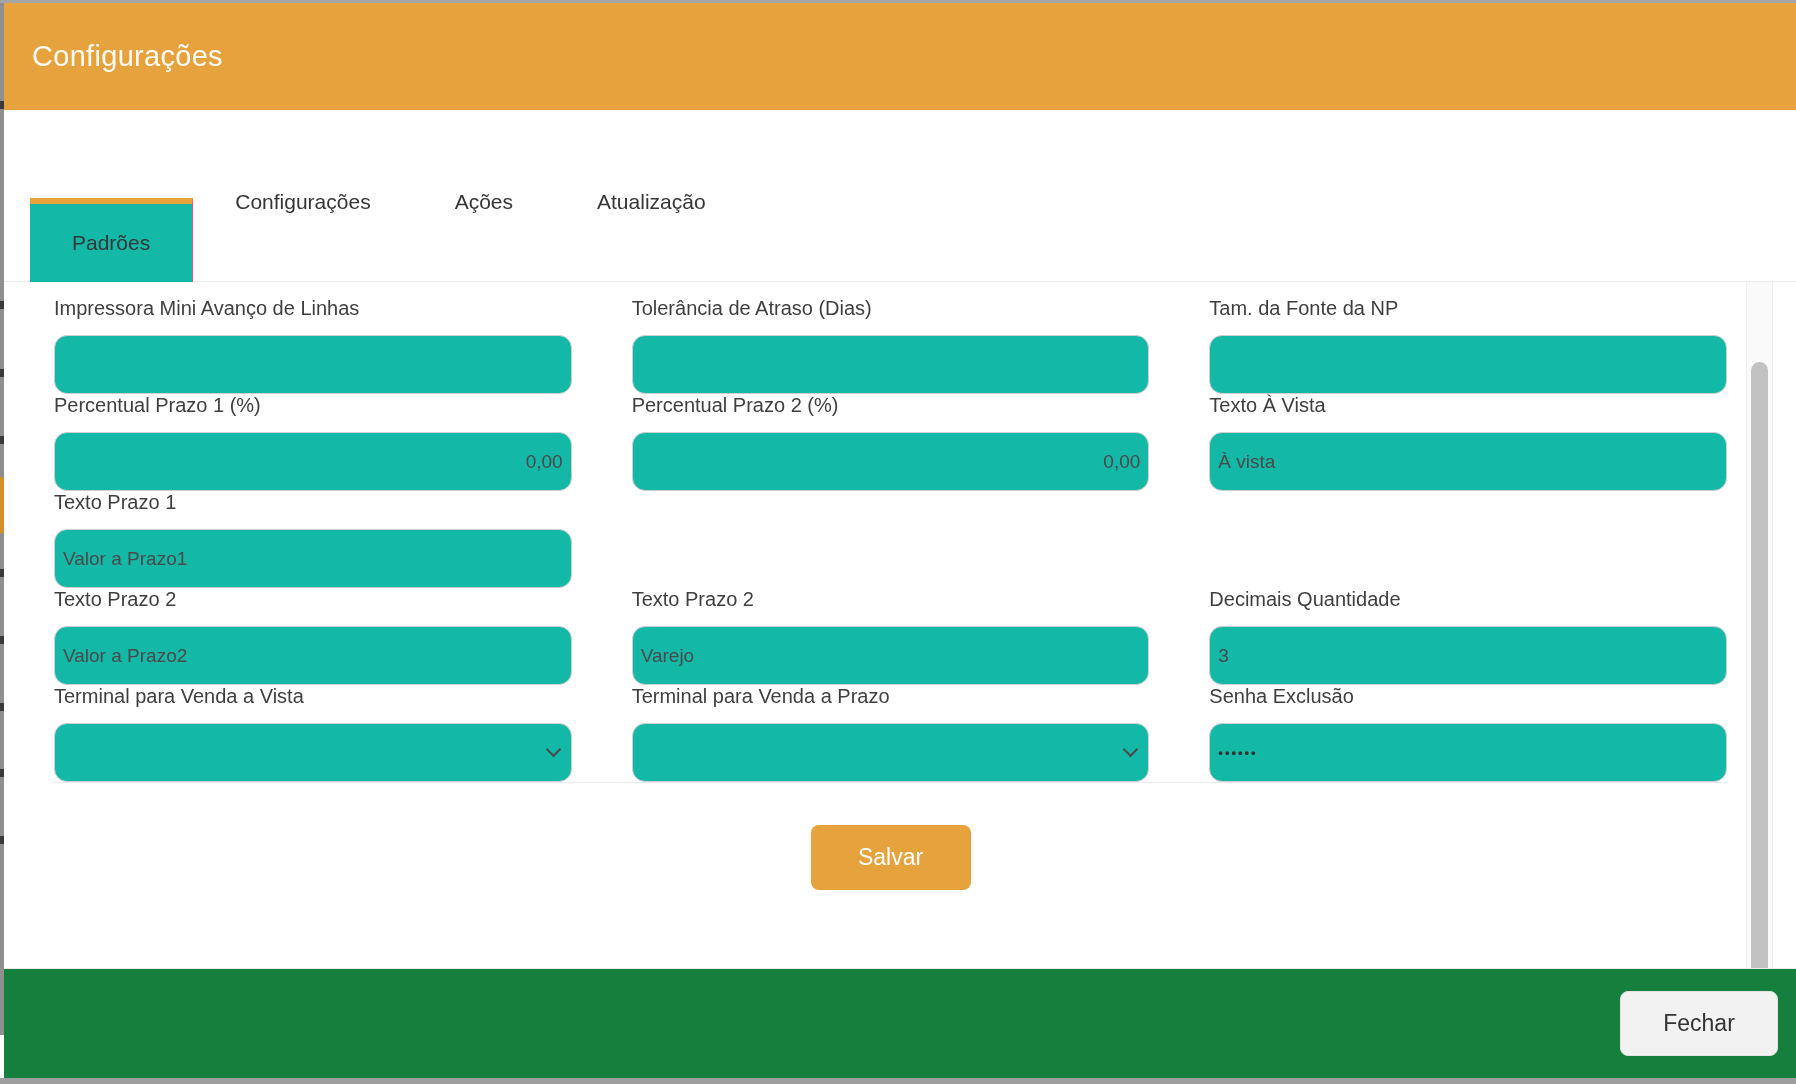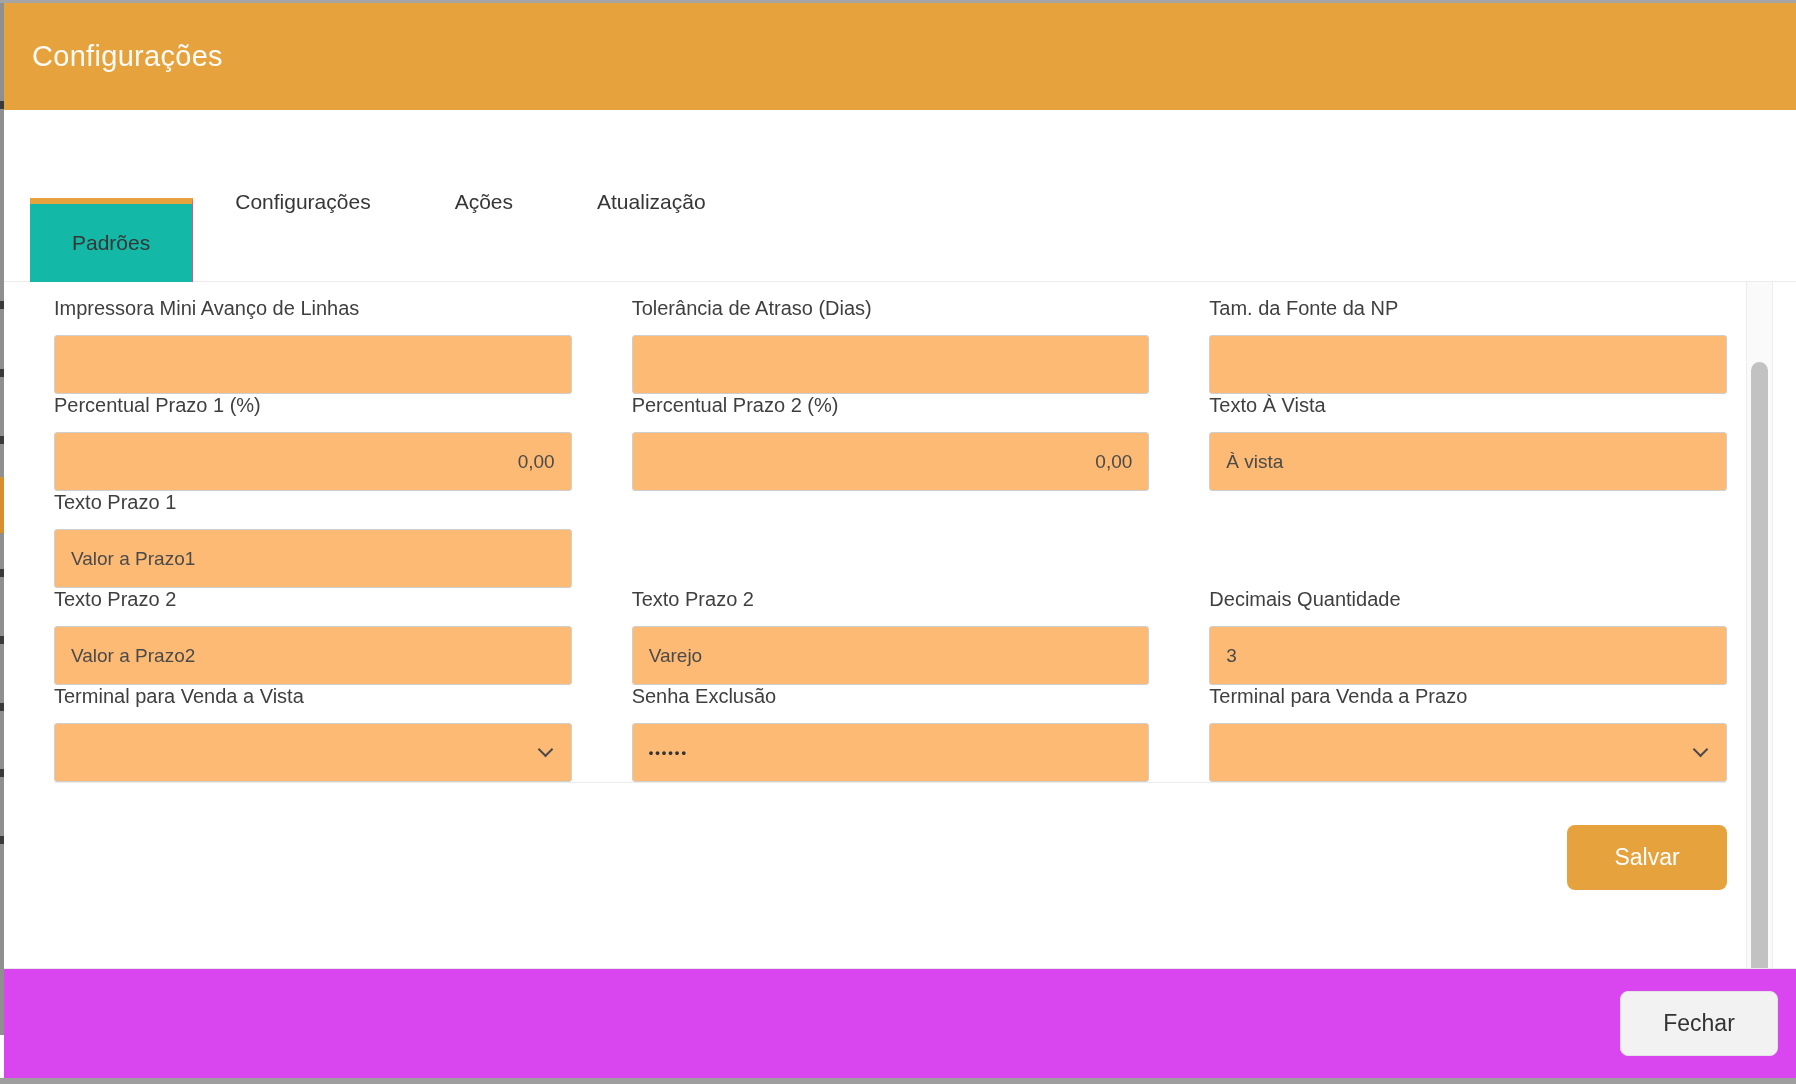--- a/index.html
+++ b/index.html
@@ -37,43 +37,43 @@
   .tab.active{background:#14b8a6;border-top:6px solid var(--accent);
     border-right:1px solid #ec4899;position:relative;z-index:1;margin-top:41px;}
 
   
   .content-wrap{flex:1 1 auto;position:relative;overflow:hidden;}
   .content{padding:15px 69px 0 50px;}
   .row{display:grid;column-gap:60px;}
   .grid-3{grid-template-columns:repeat(3,1fr);}
   .grid-4{grid-template-columns:repeat(3,1fr);}
   .field label{display:block;font-size:20px;color:var(--label);margin-bottom:15px;}
-  .input,.select{width:100%;height:59px;border:1px solid var(--input-border);border-radius:3px;
-    background:#fdba74;font-size:19px;color:#4a4a4a;padding:0 16px;
+  .input,.select{width:100%;height:59px;border:1px solid var(--input-border);border-radius:13px;
+    background:#14b8a6;font-size:19px;color:#4a4a4a;padding:0 8px;
     font-family:"Liberation Sans","DejaVu Sans",sans-serif;outline:none;}
   .input.align-right{text-align:right;}
   .input.password{font-size:13px;letter-spacing:2px;color:#333;font-weight:bold;}
   .select{display:flex;align-items:center;justify-content:space-between;cursor:pointer;}
   .chevron{width:11px;height:11px;border-right:2px solid #4a4a4a;border-bottom:2px solid #4a4a4a;
     transform:rotate(45deg);margin-top:-6px;margin-right:4px;}
   .divider{border:none;border-top:1px solid var(--line);margin:0 0 0 0;}
-  .save-row{display:flex;justify-content:flex-end;margin-top:42px;}
+  .save-row{display:flex;justify-content:center;margin-top:42px;}
   .btn-save{width:160px;height:65px;background:var(--accent);color:#fff;border:none;
     border-radius:8px;font-size:23px;cursor:pointer;
     font-family:"Liberation Sans","DejaVu Sans",sans-serif;}
 
   
   .scrollbar-track{position:absolute;top:0;bottom:0;right:23px;width:27px;background:#fafafa;
     border-left:1px solid #ededed;border-right:1px solid #ededed;}
   .scrollbar-thumb{position:absolute;top:80px;right:28px;width:17px;height:623px;
     background:#c2c2c2;border-radius:9px;}
 
   
   .modal-footer{flex:0 0 auto;height:110px;border-top:1px solid #e9e9e9;
-    display:flex;justify-content:flex-end;align-items:flex-start;padding:22px 18px 0 0;background:#d946ef;}
+    display:flex;justify-content:flex-end;align-items:flex-start;padding:22px 18px 0 0;background:#15803d;}
   .btn-close{width:158px;height:65px;background:#f2f2f2;border:1px solid #e3e3e3;border-radius:8px;
     font-size:23px;color:#333;cursor:pointer;
     font-family:"Liberation Sans","DejaVu Sans",sans-serif;}
 </style>
 </head>
 <body>
 
 <div class="top-line"></div>
 <div class="edge-strip">
   <div class="orange-patch"></div>
@@ -155,29 +155,29 @@
 
       <div class="row grid-4">
         <div class="field">
           <label>Terminal para Venda a Vista</label>
           <div class="select">
             <span></span>
             <span class="chevron"></span>
           </div>
         </div>
         <div class="field">
-          <label>Senha Exclusão</label>
-          <input class="input password" value="••••••" style="">
-        </div>
-        <div class="field">
           <label>Terminal para Venda a Prazo</label>
           <div class="select">
             <span></span>
             <span class="chevron"></span>
           </div>
+        </div>
+        <div class="field">
+          <label>Senha Exclusão</label>
+          <input class="input password" value="••••••" style="">
         </div>
         <div class="field"></div>
       </div>
 
       <hr class="divider">
 
       <div class="save-row">
         <button class="btn-save">Salvar</button>
       </div>
     </div>

